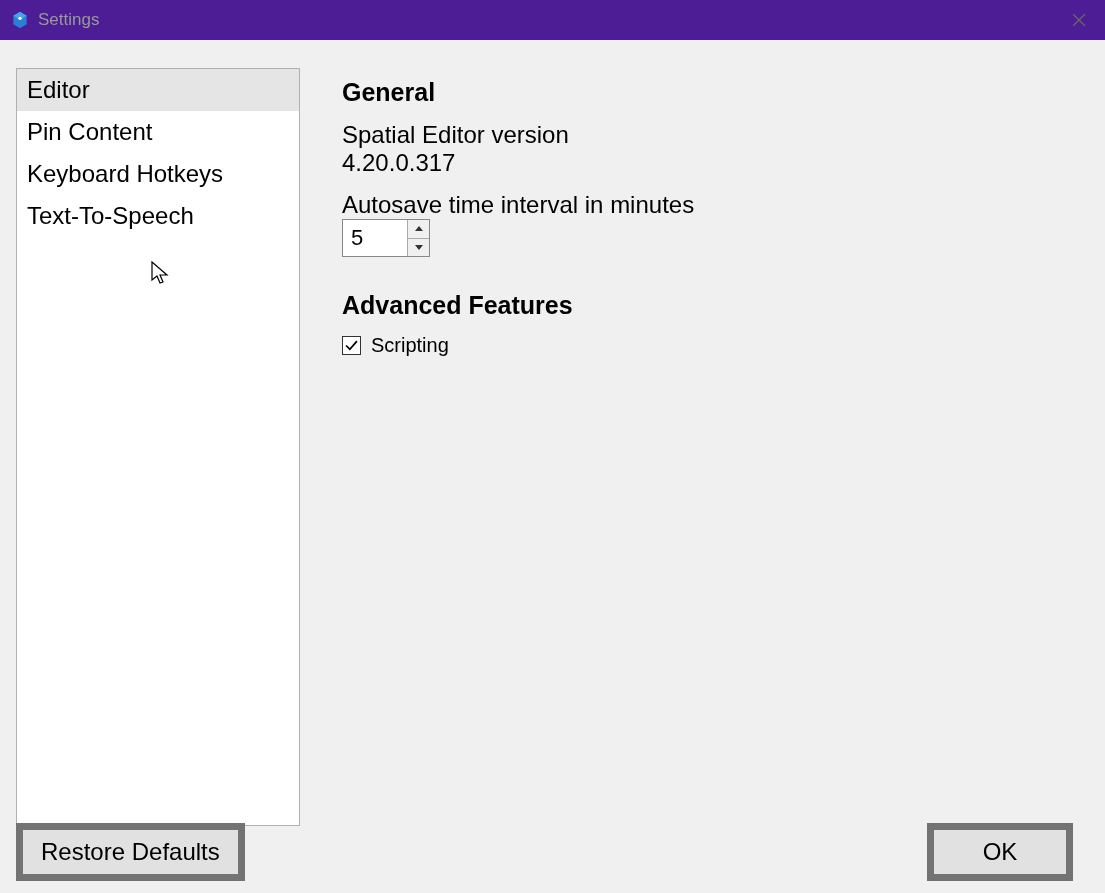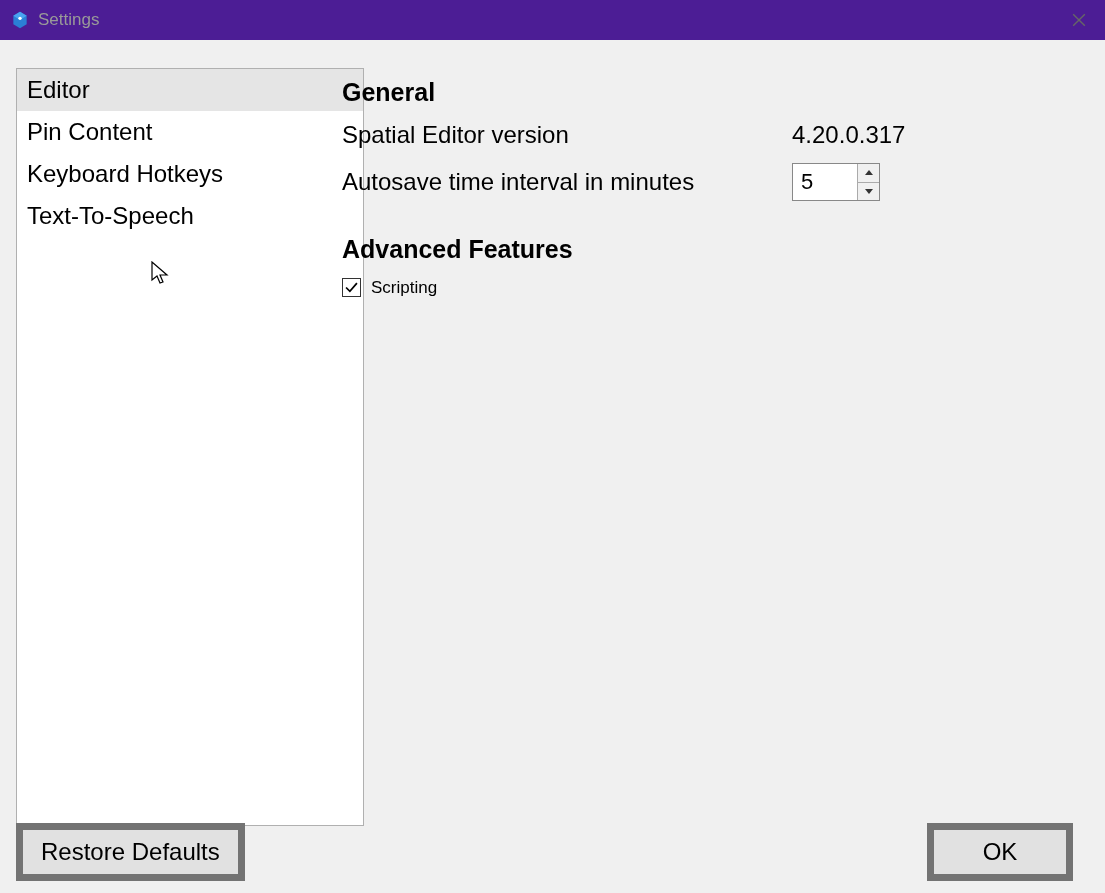--- a/index.html
+++ b/index.html
@@ -38,21 +38,21 @@
   .client {
     background: #f0f0f0;
     width: 100%;
     height: calc(100% - 40px);
     position: relative;
   }
   .sidebar {
     position: absolute;
     left: 16px;
     top: 28px;
-    width: 348px;
+    width: 284px;
     height: 758px;
     background: #ffffff;
     border: 1px solid #b0b0b0;
   }
   .sidebar-item {
     font-size: 24px;
     padding: 6px 10px 6px 10px;
     line-height: 1.25;
     cursor: default;
     color: #000;
@@ -67,23 +67,23 @@
     top: 38px;
     right: 20px;
   }
   .section-title {
     font-size: 25px;
     font-weight: 700;
     margin-bottom: 14px;
   }
   .row {
     display: flex;
-    align-items: center;
     font-size: 24px;
     margin-bottom: 14px;
+    flex-direction: column;
   }
   .row .label { width: 450px; }
   .row .value { flex: 0 0 auto; }
   .spinner-wrap {
     display: inline-flex;
     align-items: stretch;
     border: 1px solid #888;
     background: #fff;
     height: 38px;
   }
@@ -106,22 +106,22 @@
     background: #f0f0f0;
     border: none;
     display:flex; align-items:center; justify-content:center;
     padding:0;
     cursor: default;
   }
   .spinner-btn:first-child { border-bottom: 1px solid #aaa; }
   .spinner-btn svg { width: 8px; height: 5px; }
   .checkbox-row {
     display: flex;
-    align-items: flex-start;
-    font-size: 17px;
+    align-items: center;
+    font-size: 20px;
     gap: 10px;
   }
   .checkbox {
     width: 19px; height: 19px;
     border: 1.5px solid #333;
     background: #fff;
     display: inline-flex;
     align-items: center; justify-content: center;
   }
   .checkbox svg { width: 13px; height: 13px; }

